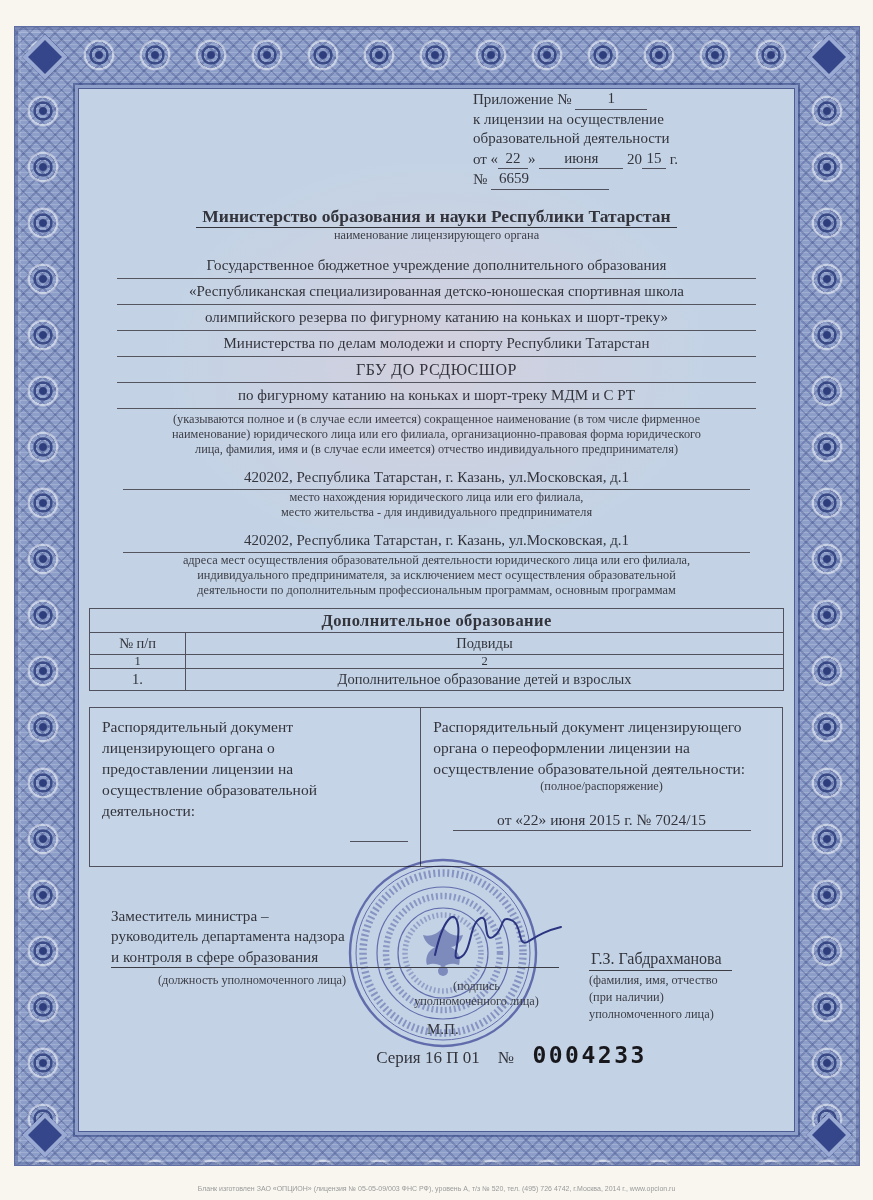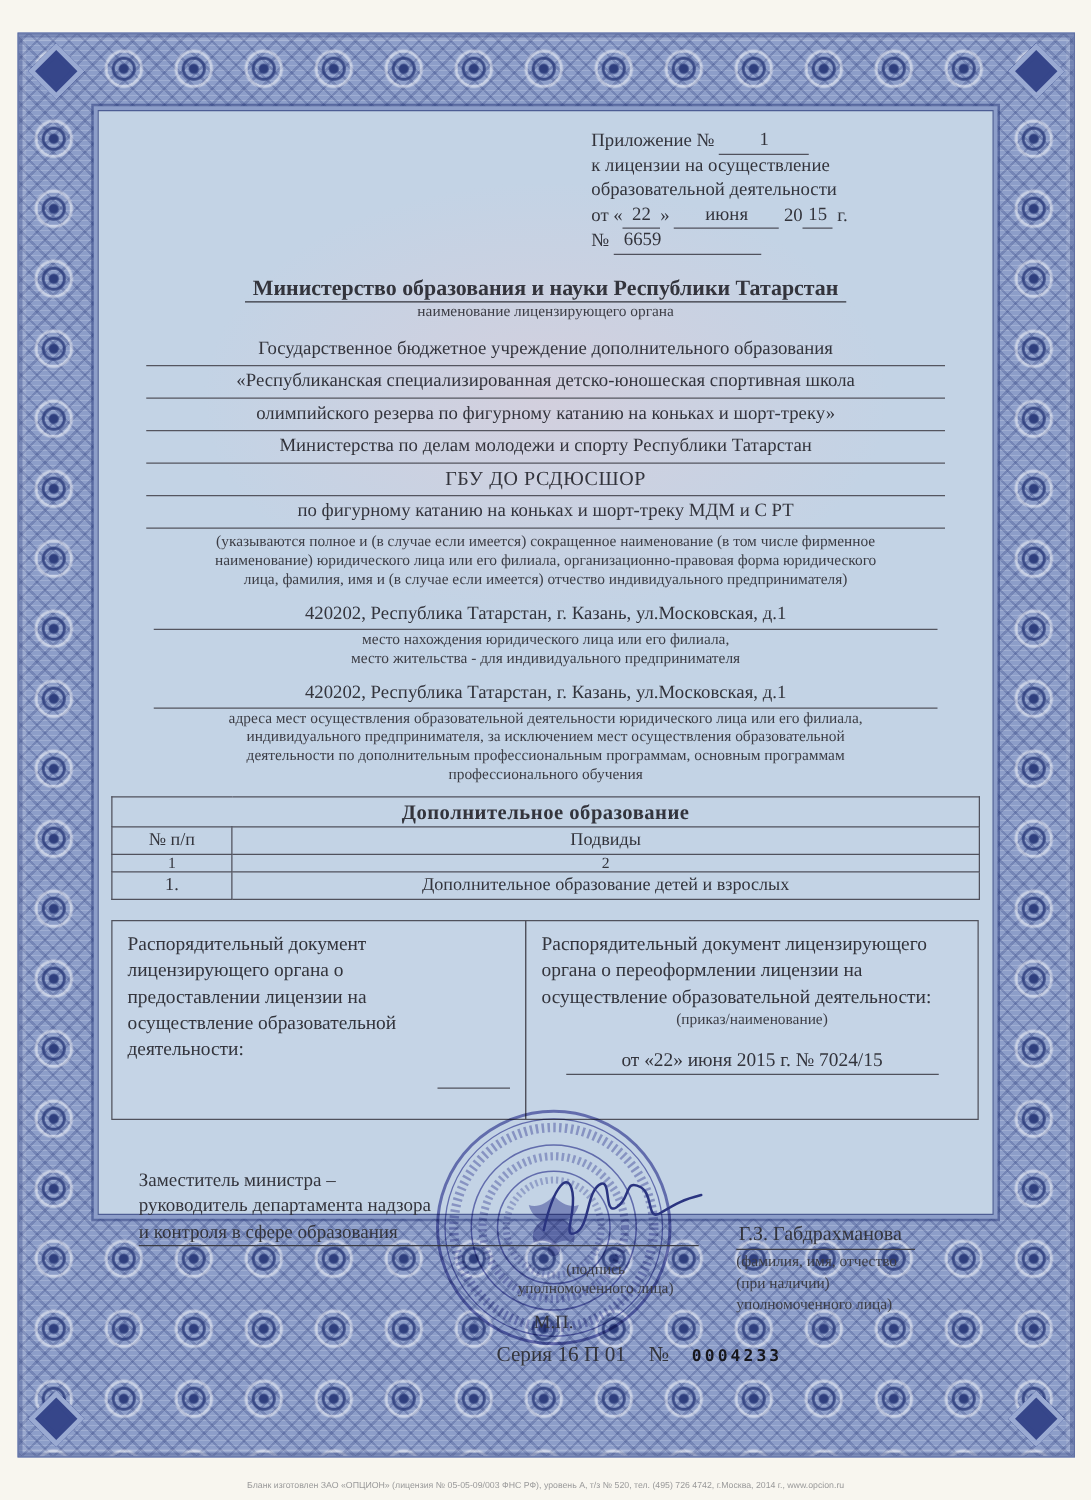--- a/index.html
+++ b/index.html
@@ -29,27 +29,27 @@
   .corner {
     position:absolute; width:32px; height:32px; transform:rotate(45deg);
     background:#36468a;
     box-shadow: inset 0 0 0 4px #9aaad2, inset 0 0 0 8px #36468a;
   }
   .corner.tl{ left:14px; top:14px; } .corner.tr{ right:14px; top:14px; }
   .corner.bl{ left:14px; bottom:14px; } .corner.br{ right:14px; bottom:14px; }
 
   
   .inner {
-    position:absolute; left:78px; top:88px; width:717px; height:884px;
+    position:absolute; left:78px; top:88px; width:717px; height:1044px;
     background:
       radial-gradient(ellipse 55% 28% at 50% 26%, rgba(224,205,216,.55), rgba(0,0,0,0) 70%),
       #c3d3e5;
     border:1px solid #4d5d94;
     box-shadow: 0 0 0 3px rgba(141,158,201,1), 0 0 0 5px rgba(46,62,125,.55);
-    padding:14px 36px 0;
+    padding:0 36px 0;
     font-size:15px; line-height:20px;
   }
 
   .u-fill {
     display:inline-block; border-bottom:1px solid #50515c; text-align:center;
     vertical-align:bottom;
   }
 
   
   .hdr { width:285px; margin-left:auto; font-size:15px; line-height:19.5px; }
@@ -103,21 +103,21 @@
   .name-block .small-cap { text-align:left; margin-top:2px; }
 
   .stamp { position:absolute; left:256px; top:-18px; opacity:.78; mix-blend-mode:multiply; }
   .autograph { position:absolute; left:336px; top:30px; }
 
   
   .series { margin-top:4px; text-align:center; padding-left:150px; font-size:17px; white-space:nowrap; }
   .series .gap { display:inline-block; width:14px; }
   .serial-number {
     font-family:"DejaVu Sans Mono", monospace; font-weight:bold;
-    font-size:13px; letter-spacing:2.5px; color:#17171c;
+    font-size:23px; letter-spacing:2.5px; color:#17171c;
   }
 
   .imprint {
     position:absolute; left:0; right:0; bottom:7px; text-align:center;
     font-size:7px; line-height:9px; color:#9a9a9a;
     font-family:"Liberation Sans", sans-serif;
   }
 </style>
 </head>
 <body>
@@ -175,21 +175,20 @@
       <div class="addr-value">420202, Республика Татарстан, г. Казань, ул.Московская, д.1</div>
       <div class="small-cap">место нахождения юридического лица или его филиала,</div>
       <div class="small-cap">место жительства - для индивидуального предпринимателя</div>
     </div>
 
     <div class="addr">
       <div class="addr-value">420202, Республика Татарстан, г. Казань, ул.Московская, д.1</div>
       <div class="small-cap">адреса мест осуществления образовательной деятельности юридического лица или его филиала,</div>
       <div class="small-cap">индивидуального предпринимателя, за исключением мест осуществления образовательной</div>
       <div class="small-cap">деятельности по дополнительным профессиональным программам, основным программам</div>
-      <div class="small-cap">профессионального обучения</div>
     </div>
 
     <table class="edu-table">
       <colgroup>
           <col style="width:96px">
           <col>
         </colgroup>
       <tbody>
         <tr>
           <td colspan="2" class="t-title">Дополнительное образование</td>
@@ -209,21 +208,21 @@
       </tbody>
     </table>
 
     <div class="boxes">
       <div class="box bl-left">
         <div class="box-text">Распорядительный документ лицензирующего органа о предоставлении лицензии на осуществление образовательной деятельности:</div>
         <div class="blank-line"></div>
       </div>
       <div class="box bl-right">
         <div class="box-text">Распорядительный документ лицензирующего органа о переоформлении лицензии на осуществление образовательной деятельности:</div>
-        <div class="small-cap">(приказ/наименование)</div>
+        <div class="small-cap">(полное/распоряжение)</div>
         <div class="date-line">от «22» июня 2015 г. № 7024/15</div>
       </div>
     </div>
 
     <div class="sig-area">
 
       <svg class="stamp" width="196" height="196" viewBox="0 0 196 196">
         <g fill="none" stroke="#5b5fae">
           <circle cx="98" cy="98" r="93" stroke-width="2.4"></circle>
           <circle cx="98" cy="98" r="87" stroke-width="1"></circle>
@@ -241,20 +240,21 @@
 
       <svg class="autograph" width="150" height="70" viewBox="0 0 150 70">
         <path d="M10 52 C 18 16, 30 4, 33 22 C 36 40, 24 60, 36 54 C 47 48, 44 20, 56 15 C 64 12, 58 40, 68 34 C 80 27, 74 10, 88 18 C 98 24, 92 46, 104 38 C 114 32, 120 28, 136 24" stroke="#2a3480" stroke-width="2" fill="none" stroke-linecap="round"></path>
       </svg>
 
       <div class="pos-block">
         <div>Заместитель министра –</div>
         <div>руководитель департамента надзора</div>
         <div class="pos-line3">и контроля в сфере образования</div>
       </div>
+      <div class="pos-caption small-cap">(должность уполномоченного лица)</div>
 
       <div class="sign-caption">
         <div class="small-cap">(подпись</div>
         <div class="small-cap">уполномоченного лица)</div>
       </div>
       <div class="mp-mark">М.П.</div>
 
       <div class="name-block">
         <span class="name-value">Г.З. Габдрахманова</span>
         <div class="small-cap">(фамилия, имя, отчество</div>

